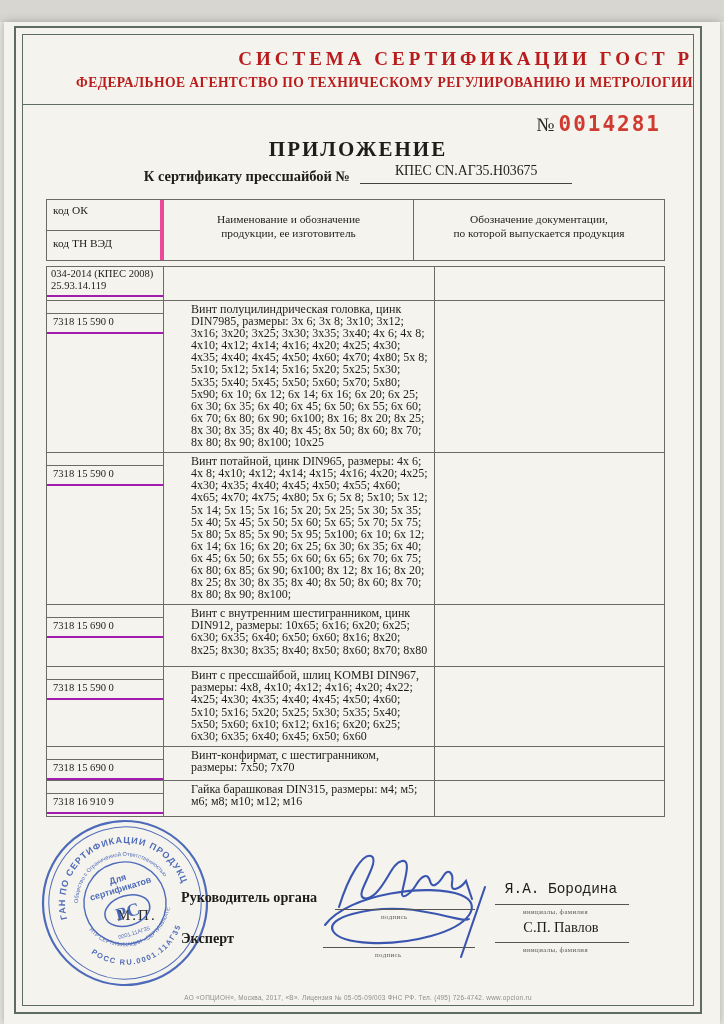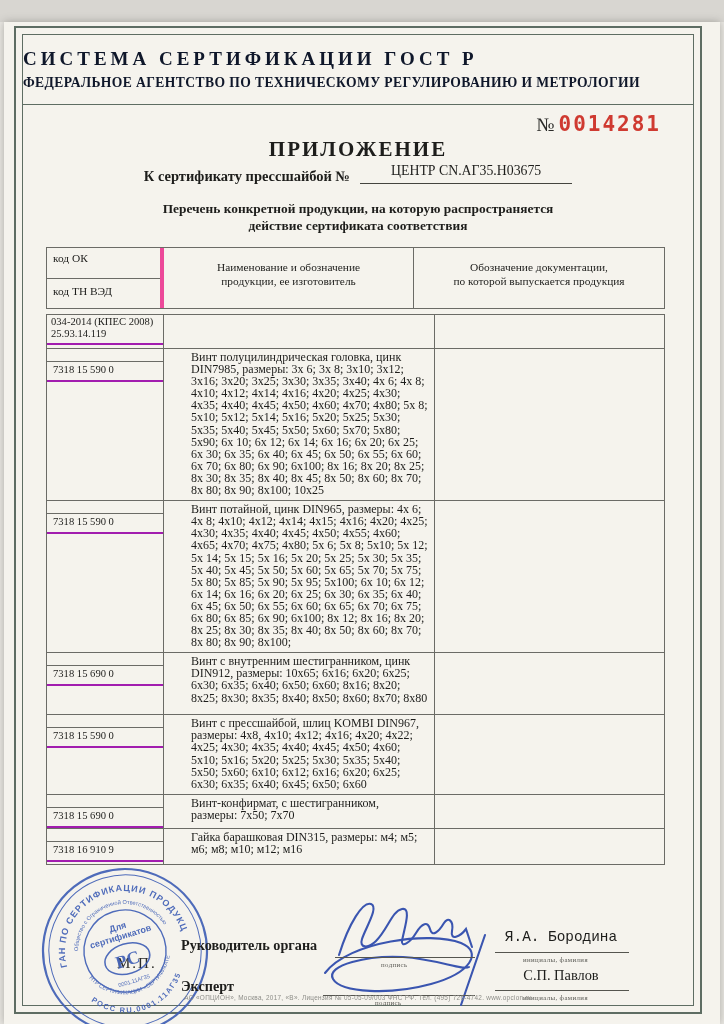--- a/index.html
+++ b/index.html
@@ -23,22 +23,22 @@
   }
   .frame-inner {
     position:absolute; left:6px; top:6px; right:6px; bottom:6px;
     border:1px solid #5e6d63;
   }
   .content { position:absolute; inset:0; }
 
   
   .gost-header {
     height:70px; border-bottom:1.5px solid #5e6d63;
-    text-align:left; padding-top:13px; box-sizing:border-box;
-    color:#0f172a;
+    text-align:right; padding-top:13px; box-sizing:border-box;
+    color:#b91c1c;
   }
   .gost-title { font-size:19px; font-weight:bold; letter-spacing:4px; }
   .gost-agency { font-size:13.6px; font-weight:bold; letter-spacing:.4px; margin-top:5px; }
 
   
   .blank-number { text-align:right; padding:7px 32px 0 0; }
   .blank-number .no-sign { font-size:19px; color:#2b2b29; }
   .blank-number .no-digits {
     font-family:"DejaVu Sans Mono", monospace;
     font-size:21px; color:#cf3a31; letter-spacing:2px; font-weight:bold;
@@ -126,24 +126,22 @@
         </div>
 
         <div class="blank-number">
           <span class="no-sign">№</span>
           <span class="no-digits">0014281</span>
         </div>
 
         <div class="appendix">ПРИЛОЖЕНИЕ</div>
         <div class="cert-line">
           <span class="cert-line-label">К сертификату прессшайбой №</span>
-          <span class="cert-number-wrap">ЦЕНТР CN.АГ35.Н03675</span>
-        </div>
-        <div class="subtitle">Перечень конкретной продукции,  на которую распространяется
-действие сертификата соответствия</div>
+          <span class="cert-number-wrap">КПЕС CN.АГ35.Н03675</span>
+        </div>
 
         <div class="cert-table">
           <div class="thead">
             <div class="th-c1">
               <div class="th-c1-top">код ОК</div>
               <div class="th-c1-rule"></div>
               <div class="th-c1-bottom">код ТН ВЭД</div>
             </div>
             <div class="th-c2">Наименование и обозначение
 продукции, ее изготовитель</div>

